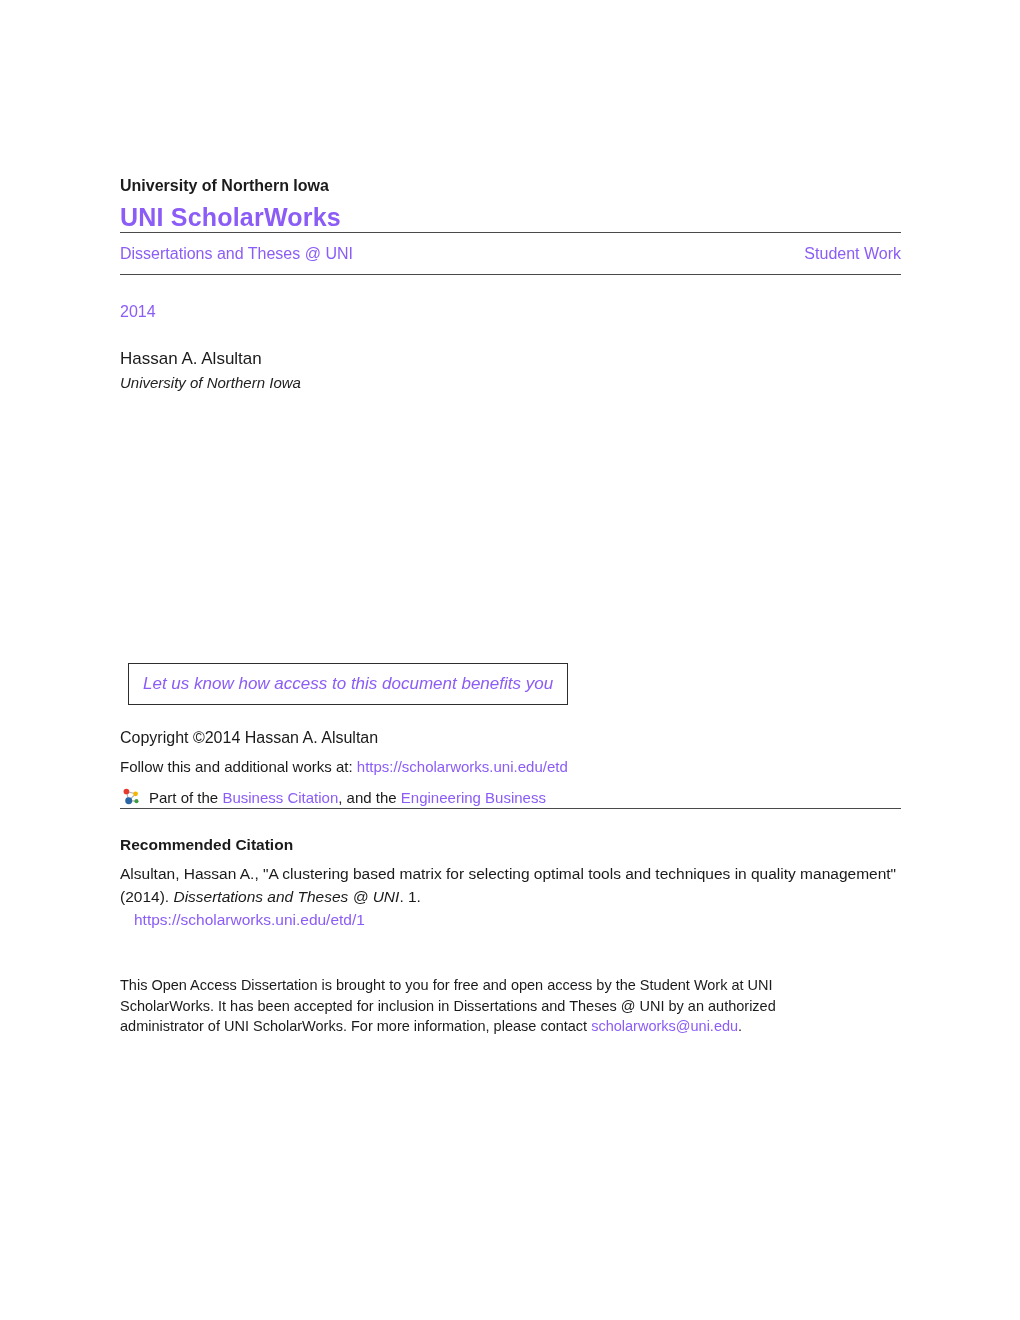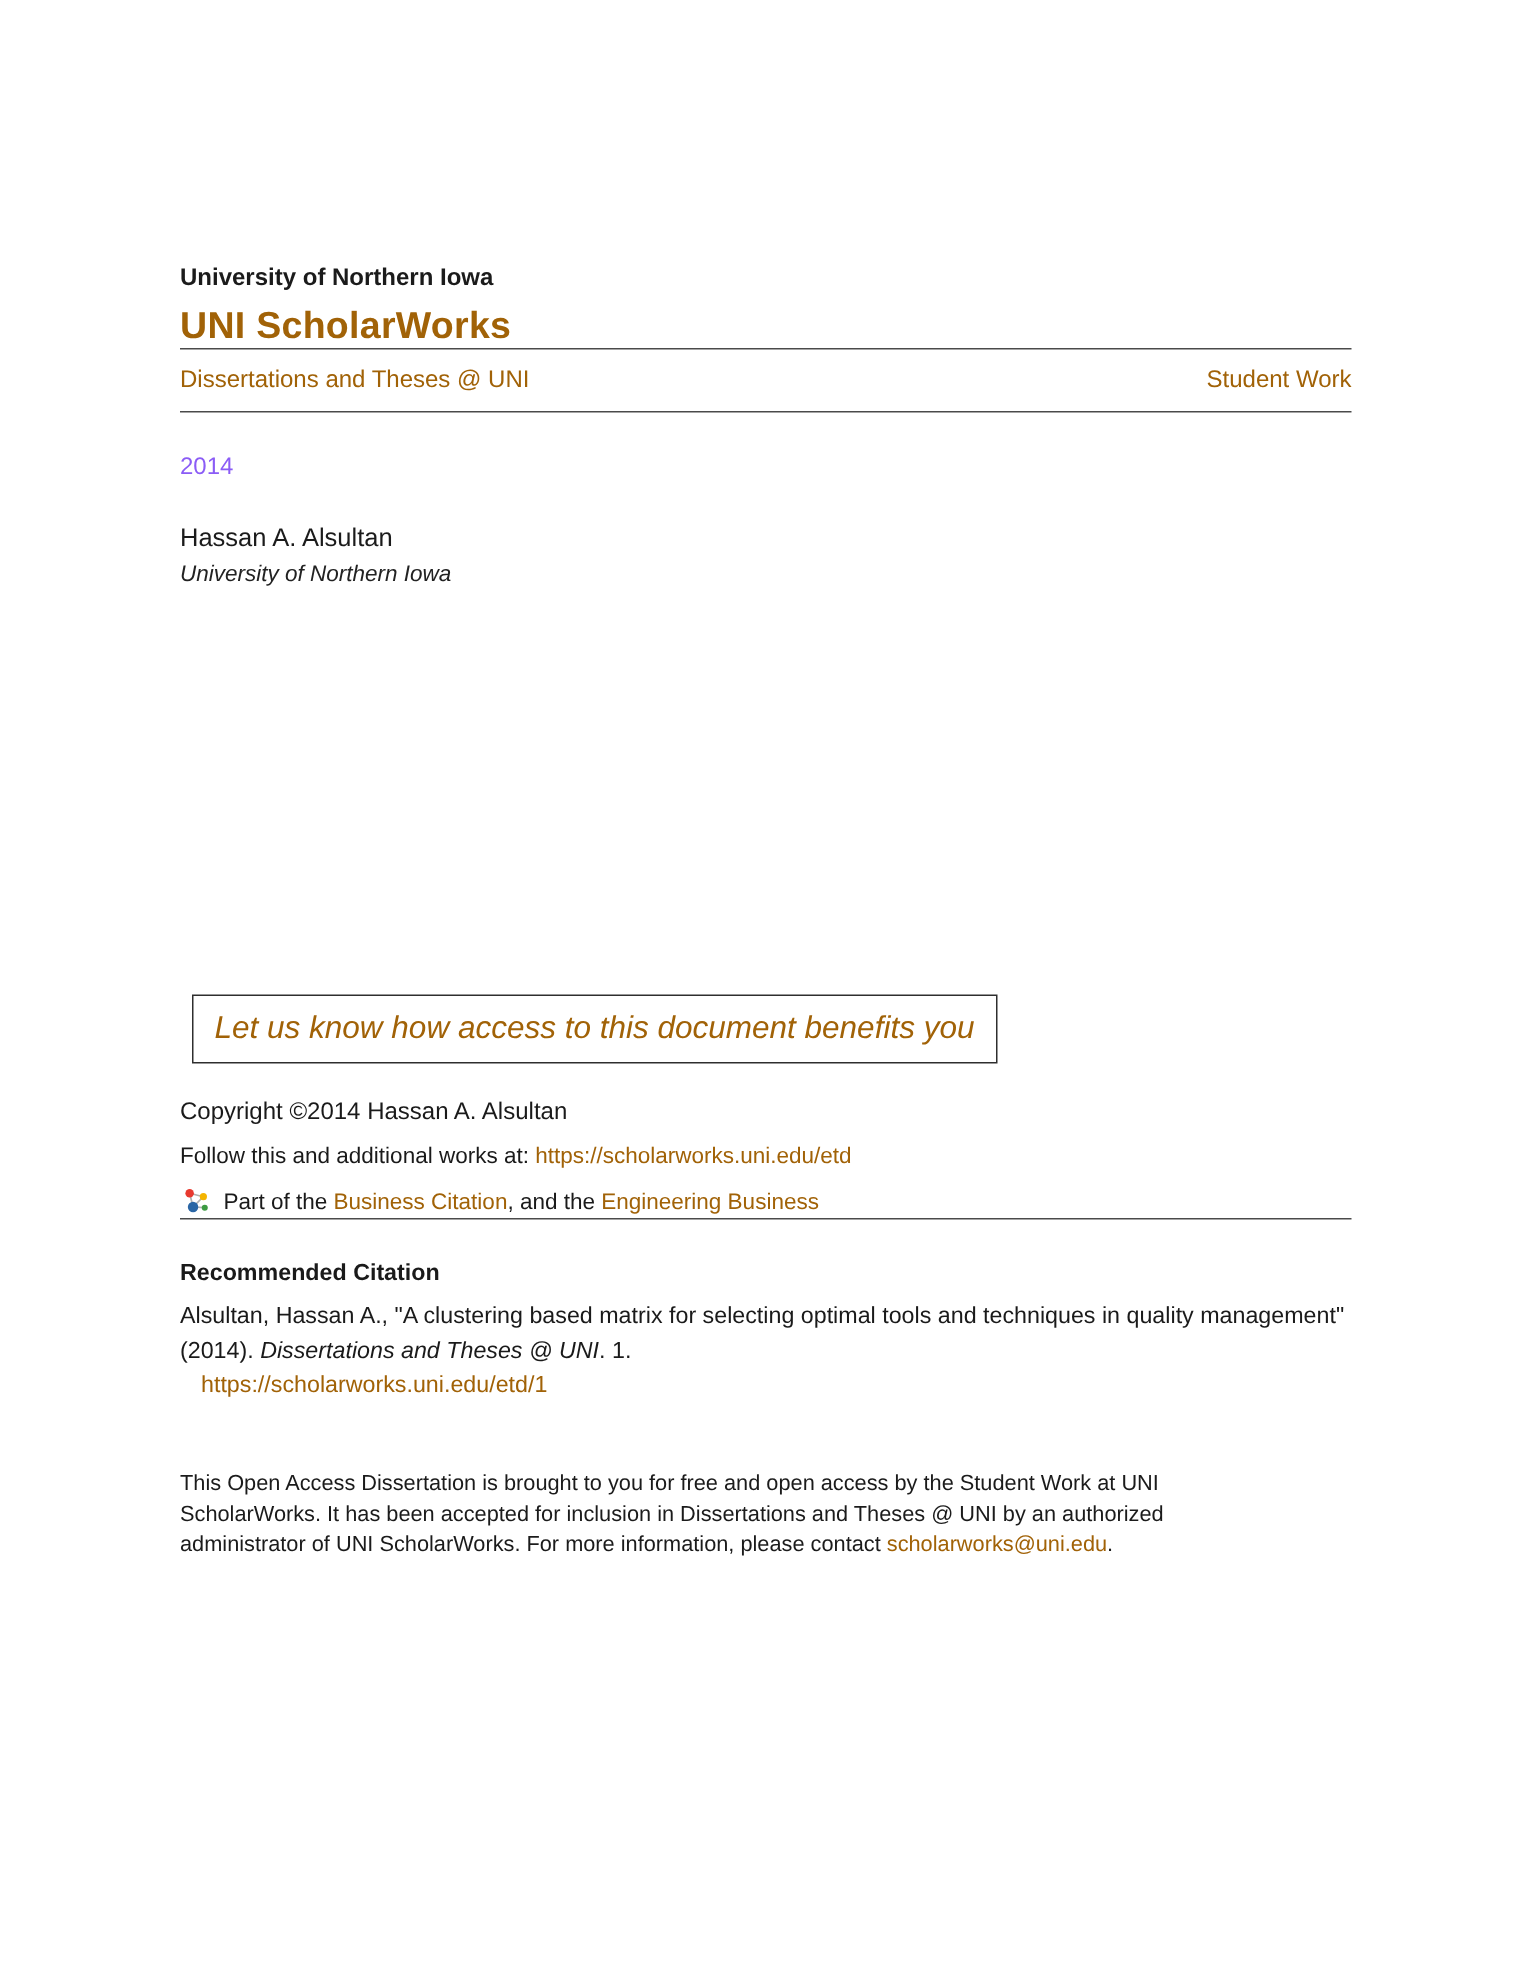--- a/index.html
+++ b/index.html
@@ -11,21 +11,21 @@
     font-family: "Liberation Sans", sans-serif;
     color: #1a1a1a;
     overflow: hidden;
   }
   .content {
     position: absolute;
     left: 120px;
     top: 0;
     width: 781px;
   }
-  a { color: #a16207; text-decoration: none; cursor: pointer; }
+  a { color: #8b5cf6; text-decoration: none; cursor: pointer; }
 
   .inst {
     margin-top: 177px;
     font-size: 16px;
     font-weight: bold;
     color: #1b1b1b;
   }
   .repo {
     display: inline-block;
     margin-top: 8px;
@@ -68,21 +68,21 @@
     font-size: 15px;
     font-style: italic;
     color: #222;
   }
   .benefits-box {
     display: inline-block;
     margin-top: 272px;
     margin-left: 8px;
     border: 1px solid #2e2e2e;
     padding: 10px 14px;
-    font-size: 21px;
+    font-size: 17px;
     font-style: italic;
   }
   .copyright {
     margin-top: 24px;
     font-size: 16px;
   }
   .follow {
     margin-top: 11px;
     font-size: 15px;
   }

